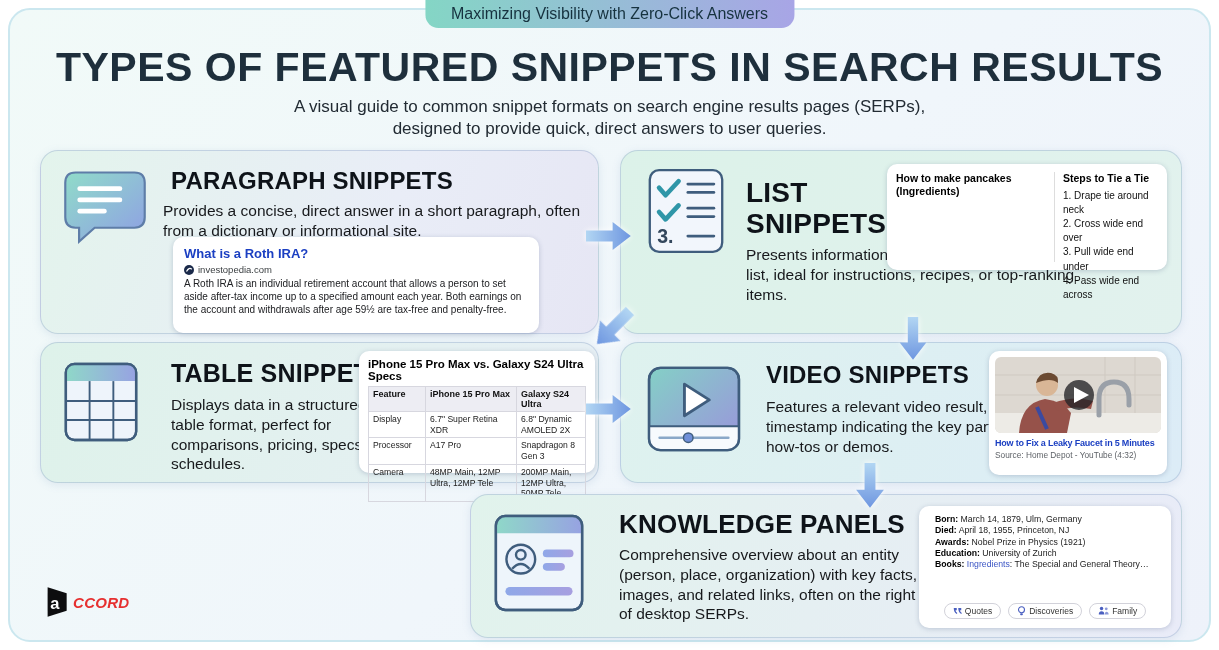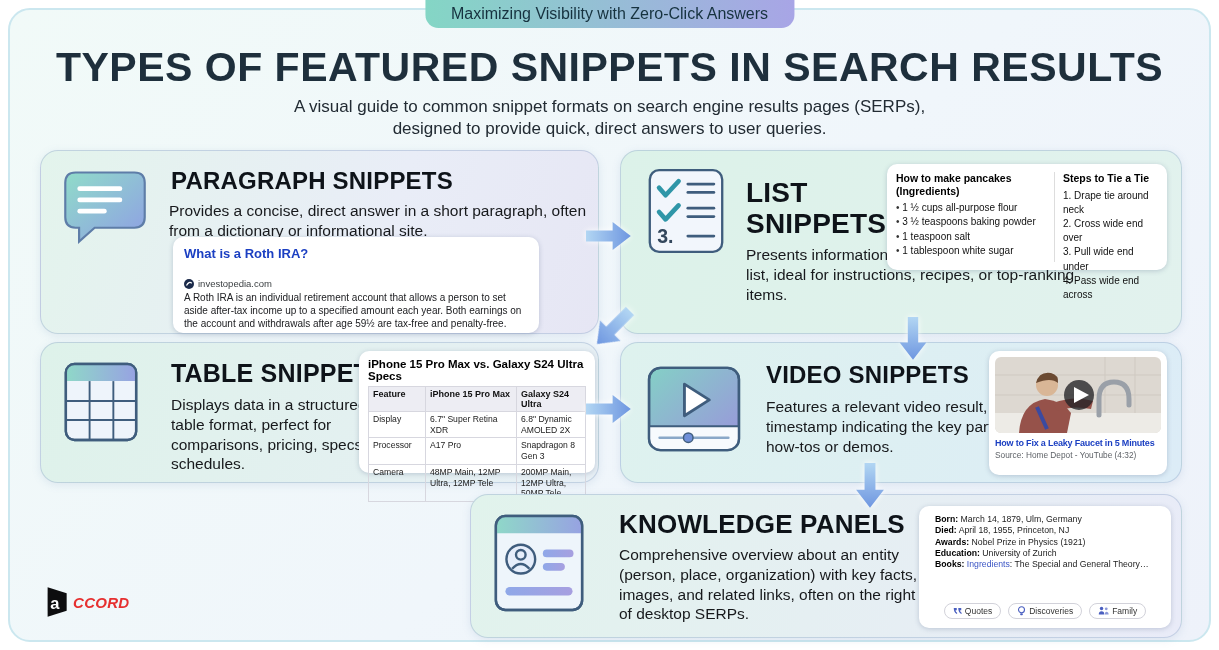--- a/index.html
+++ b/index.html
@@ -26,24 +26,24 @@
         background:linear-gradient(110deg,#def2ea 0%,#e7eff5 100%);}
   #card-video{left:620px;top:342px;width:560px;height:139px;
         background:linear-gradient(110deg,#def2ee 0%,#dcecf7 100%);}
   #card-knowledge{left:470px;top:494px;width:710px;height:142px;
         background:linear-gradient(110deg,#e1f3ec 0%,#e9ebf8 100%);}
   .card-title{position:absolute;font-weight:800;color:#0e1319;letter-spacing:.2px;}
   .card-desc{position:absolute;font-size:15.5px;color:#17191c;line-height:1.28;}
   .mini{position:absolute;background:#fff;border-radius:10px;box-shadow:0 1px 5px rgba(60,80,120,.25);}
   
   #p-title{left:130px;top:16px;font-size:24px;}
-  #p-desc{left:128px;top:50px;width:430px;}
+  #p-desc{left:122px;top:50px;width:430px;}
   #p-example{left:132px;top:86px;width:366px;height:96px;padding:7px 11px;box-sizing:border-box;}
   .result-title{color:#1b3fc2;font-weight:700;font-size:13px;}
-  .result-src{display:flex;align-items:flex-end;gap:4px;font-size:9.5px;color:#3c4043;margin:16px 0 2px 0;}
+  .result-src{display:flex;align-items:flex-end;gap:4px;font-size:9.5px;color:#3c4043;margin:2px 0 2px 0;}
   .result-body{font-size:10px;color:#202124;line-height:1.3;}
   
   #l-title{left:125px;top:26px;font-size:28px;line-height:1.12;}
   #l-desc{left:125px;top:94px;width:330px;}
   #l-example{left:266px;top:13px;width:280px;height:106px;padding:8px 9px;box-sizing:border-box;display:flex;}
   .l-col{font-size:10px;color:#111;}
   .l-col h4{margin:0 0 4px 0;font-size:10.5px;line-height:1.2;color:#000;}
   .l-col ul,.l-col ol{margin:0;padding:0;list-style:none;line-height:1.42;}
   .l-col ul li::before{content:"•  ";color:#333;}
   .l-divider{width:1px;background:#ddd;margin:0 8px;}
@@ -138,26 +138,20 @@
       <line x1="44" y1="74" x2="72" y2="74" stroke="#3f5d7d" stroke-width="3" stroke-linecap="round"></line>
     </svg>
     <div class="card-title" id="l-title">
       <span>LIST</span><br>
       <span>SNIPPETS</span>
     </div>
     <div class="card-desc" id="l-desc">Presents information as a bulleted or numbered list, ideal for instructions, recipes, or top-ranking items.</div>
     <div class="mini" id="l-example">
       <div class="l-col" style="width:150px;">
         <h4>How to make pancakes (Ingredients)</h4>
-        <ul>
-          <li>1 ½ cups all-purpose flour</li>
-          <li>3 ½ teaspoons baking powder</li>
-          <li>1 teaspoon salt</li>
-          <li>1 tablespoon white sugar</li>
-        </ul>
       </div>
       <div class="l-divider"></div>
       <div class="l-col" style="flex:1;">
         <h4>Steps to Tie a Tie</h4>
         <ol>
           <li>1. Drape tie around neck</li>
           <li>2. Cross wide end over</li>
           <li>3. Pull wide end under</li>
           <li>4. Pass wide end across</li>
         </ol>

